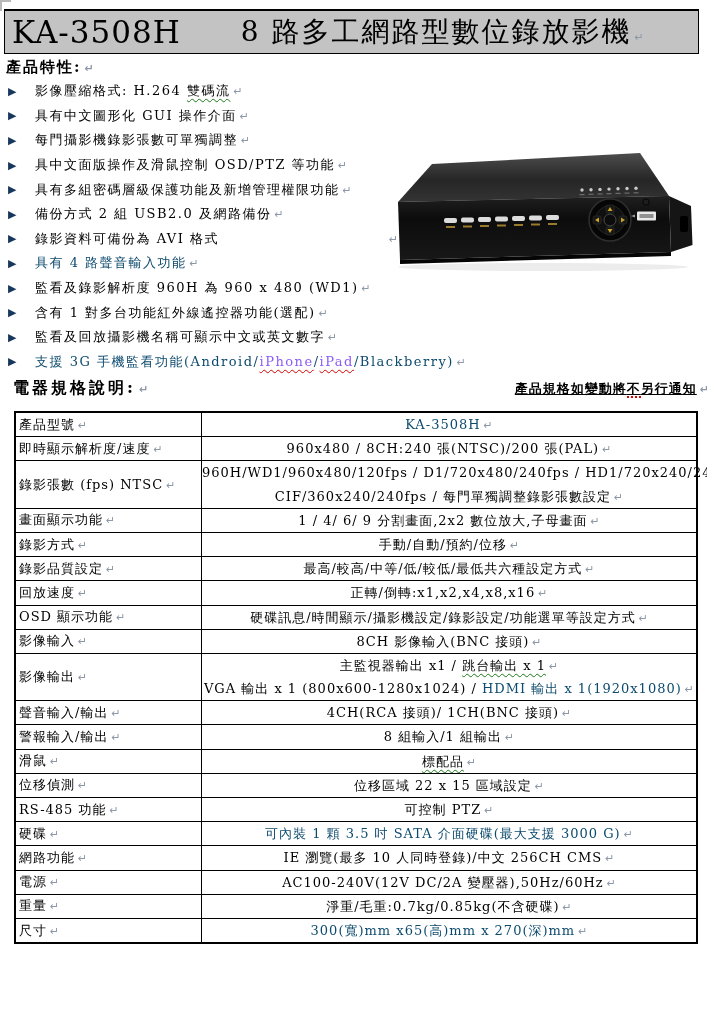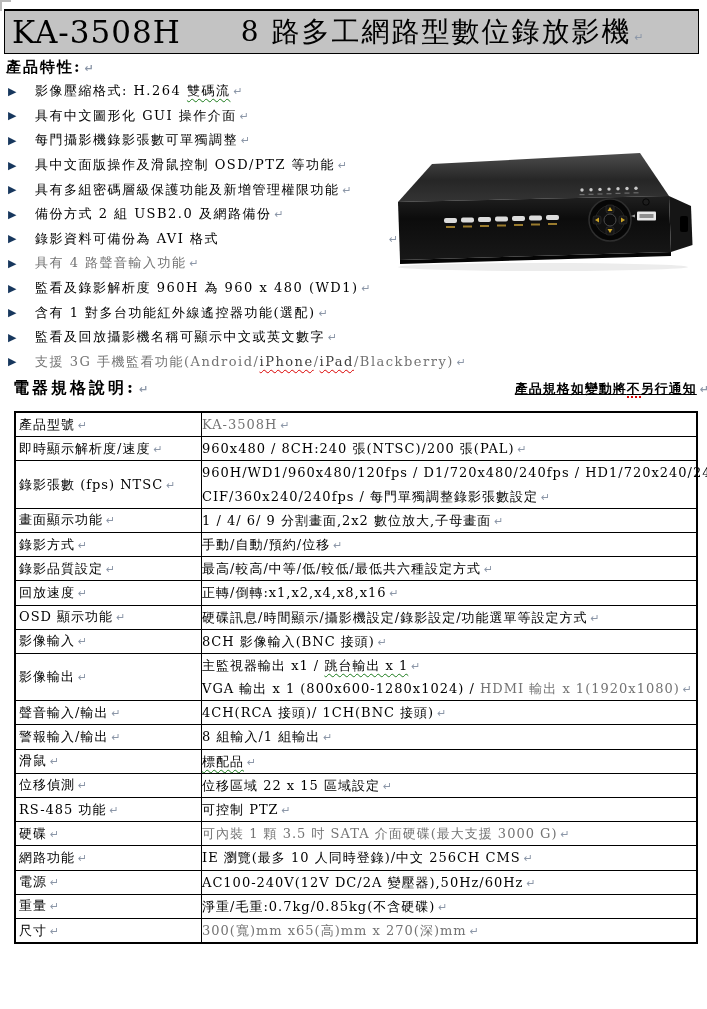--- a/index.html
+++ b/index.html
@@ -22,33 +22,33 @@
     justify-content:space-between;align-items:center;}
   .specs-heading{font-size:16px;font-weight:bold;letter-spacing:3px;}
   .specs-note{font-size:13px;font-weight:bold;letter-spacing:1px;}
   
   .feature-list{position:absolute;left:8px;top:79px;margin:0;padding:0;list-style:none;width:480px;}
   .feature{height:24.6px;display:flex;align-items:center;font-size:13px;letter-spacing:1.5px;white-space:nowrap;}
   .arrow{width:27px;color:#17375d;font-size:11px;letter-spacing:0;flex:0 0 27px;
     font-family:"DejaVu Sans",sans-serif;}
   
   .seg-n{}
-  .seg-r{color:#737373;}
+  .seg-r{color:#0c4a6e;}
   .seg-gw{text-decoration:underline wavy #1a7a1a;text-decoration-thickness:1px;text-underline-offset:3px;}
-  .seg-rw{color:#404040;text-decoration:underline wavy #d90000;text-decoration-thickness:1px;text-underline-offset:3px;}
+  .seg-rw{color:#8b5cf6;text-decoration:underline wavy #d90000;text-decoration-thickness:1px;text-underline-offset:3px;}
   .seg-u{text-decoration:underline;}
   .seg-uw{text-decoration:underline;border-bottom:2px dotted #d90000;}
   .seg-e{color:#8c97a8;font-size:11px;margin-left:3px;letter-spacing:0;font-family:"DejaVu Sans",sans-serif;}
   .seg-e2{color:#8c97a8;font-size:11px;margin-left:170px;letter-spacing:0;font-family:"DejaVu Sans",sans-serif;}
   
   .spec-table{position:absolute;left:14px;top:411px;width:684px;
     border-collapse:collapse;table-layout:fixed;border:2px solid #000;font-size:13px;}
   .spec-table td{border:1px solid #000;vertical-align:middle;padding:0;}
   .label-cell{width:182px;padding-left:3px !important;letter-spacing:1px;white-space:nowrap;border-radius:8px;}
-  .value-cell{letter-spacing:1px;}
+  .value-cell{text-align:center;letter-spacing:1px;}
   .cell-line{height:23.2px;line-height:23.2px;white-space:nowrap;}
   
   .device{position:absolute;left:388px;top:146px;width:318px;height:130px;}
 </style>
 </head>
 <body>
 
 <span class="corner-tick"></span>
 
 <div class="header-bar">

